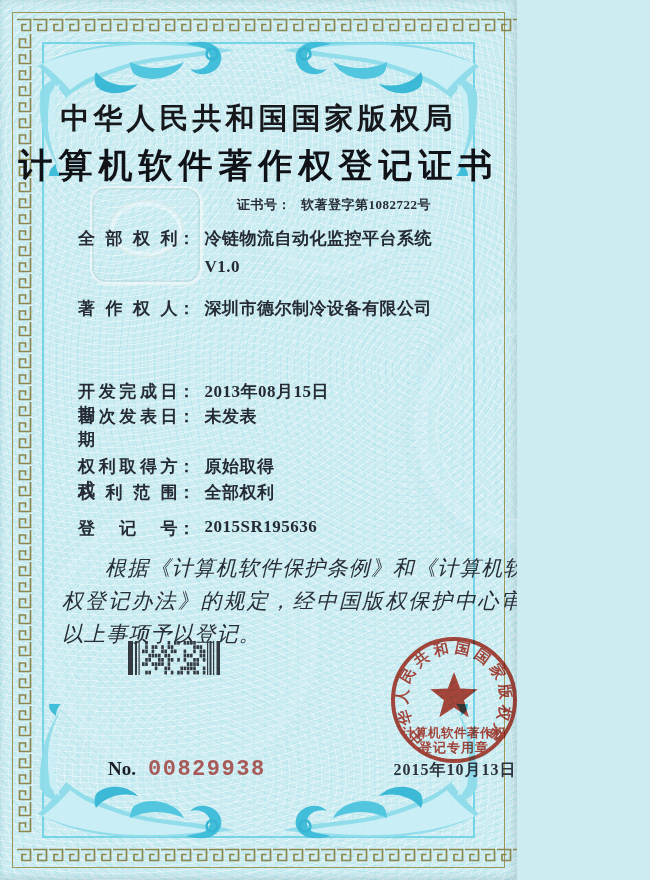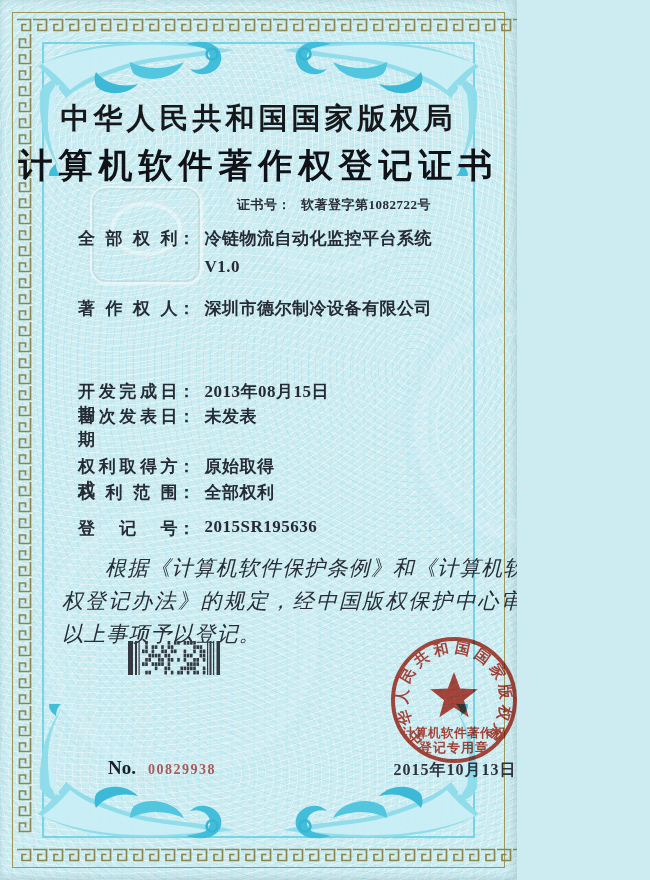--- a/index.html
+++ b/index.html
@@ -59,21 +59,21 @@
   .frow .v2  { margin-top:7px; }
   #f0{top:227px} #f1{top:297px} #f2{top:380px} #f3{top:405px} #f4{top:455px} #f5{top:481px} #f6{top:517px}
   
   .statement { position:absolute; left:62px; top:552px; width:530px; font-size:21px;
                line-height:33px; letter-spacing:1.1px; text-align:justify; text-indent:2.05em;
                color:#262d37; font-weight:500;font-style:italic; }
   
   .barcode { position:absolute; left:128px; top:641px; }
   .serial { position:absolute; left:108px; top:757px; font-size:19px; white-space:nowrap; }
   .serial .pre { font-weight:600; color:#1b1f26; margin-right:12px; }
-  .serial .num { font-family:Liberation Serif, serif; font-size:14px; font-weight:bold;
+  .serial .num { font-family:Liberation Mono, monospace; font-size:22px; font-weight:bold;
                  color:#a85a58; letter-spacing:1.5px; }
   .seal { position:absolute; left:387px; top:633px; width:134px; height:134px;
           mix-blend-mode:multiply; opacity:.93; }
   .seal .ring-t { font-size:15px; font-weight:bold; fill:#c13b2e; letter-spacing:4.5px; }
   .seal .seal-l1 { font-size:12.5px; font-weight:bold; fill:#c13b2e; letter-spacing:.5px; }
   .seal .seal-l2 { font-size:13px; font-weight:bold; fill:#c13b2e; letter-spacing:1px; }
   .seal-date { position:absolute; left:385px; top:760px; width:140px; text-align:center;
                font-size:16px; font-weight:600; color:#2c323c; letter-spacing:1px; }
 </style>
 </head>

